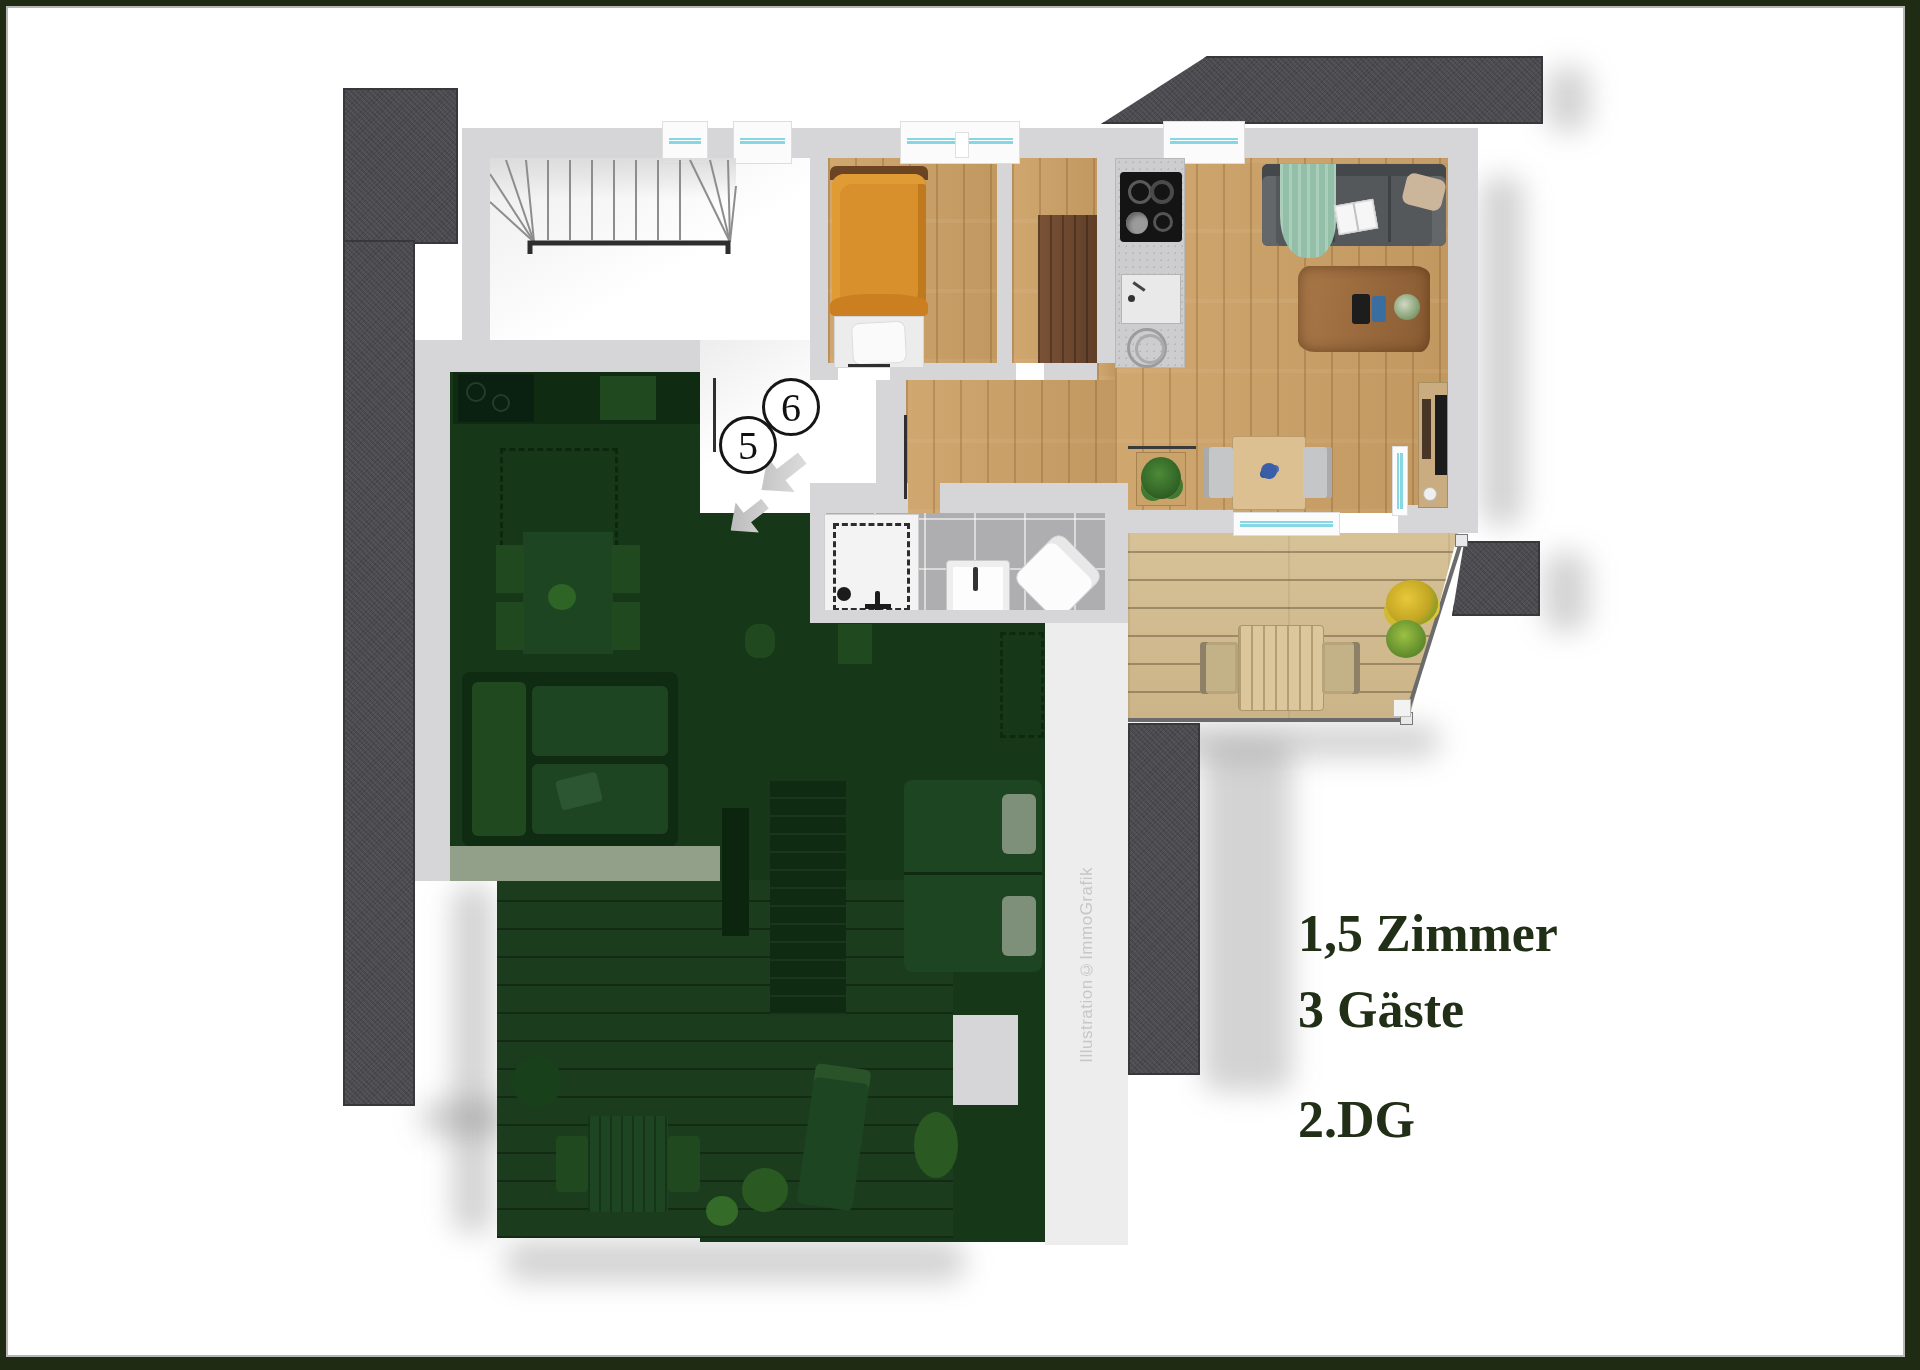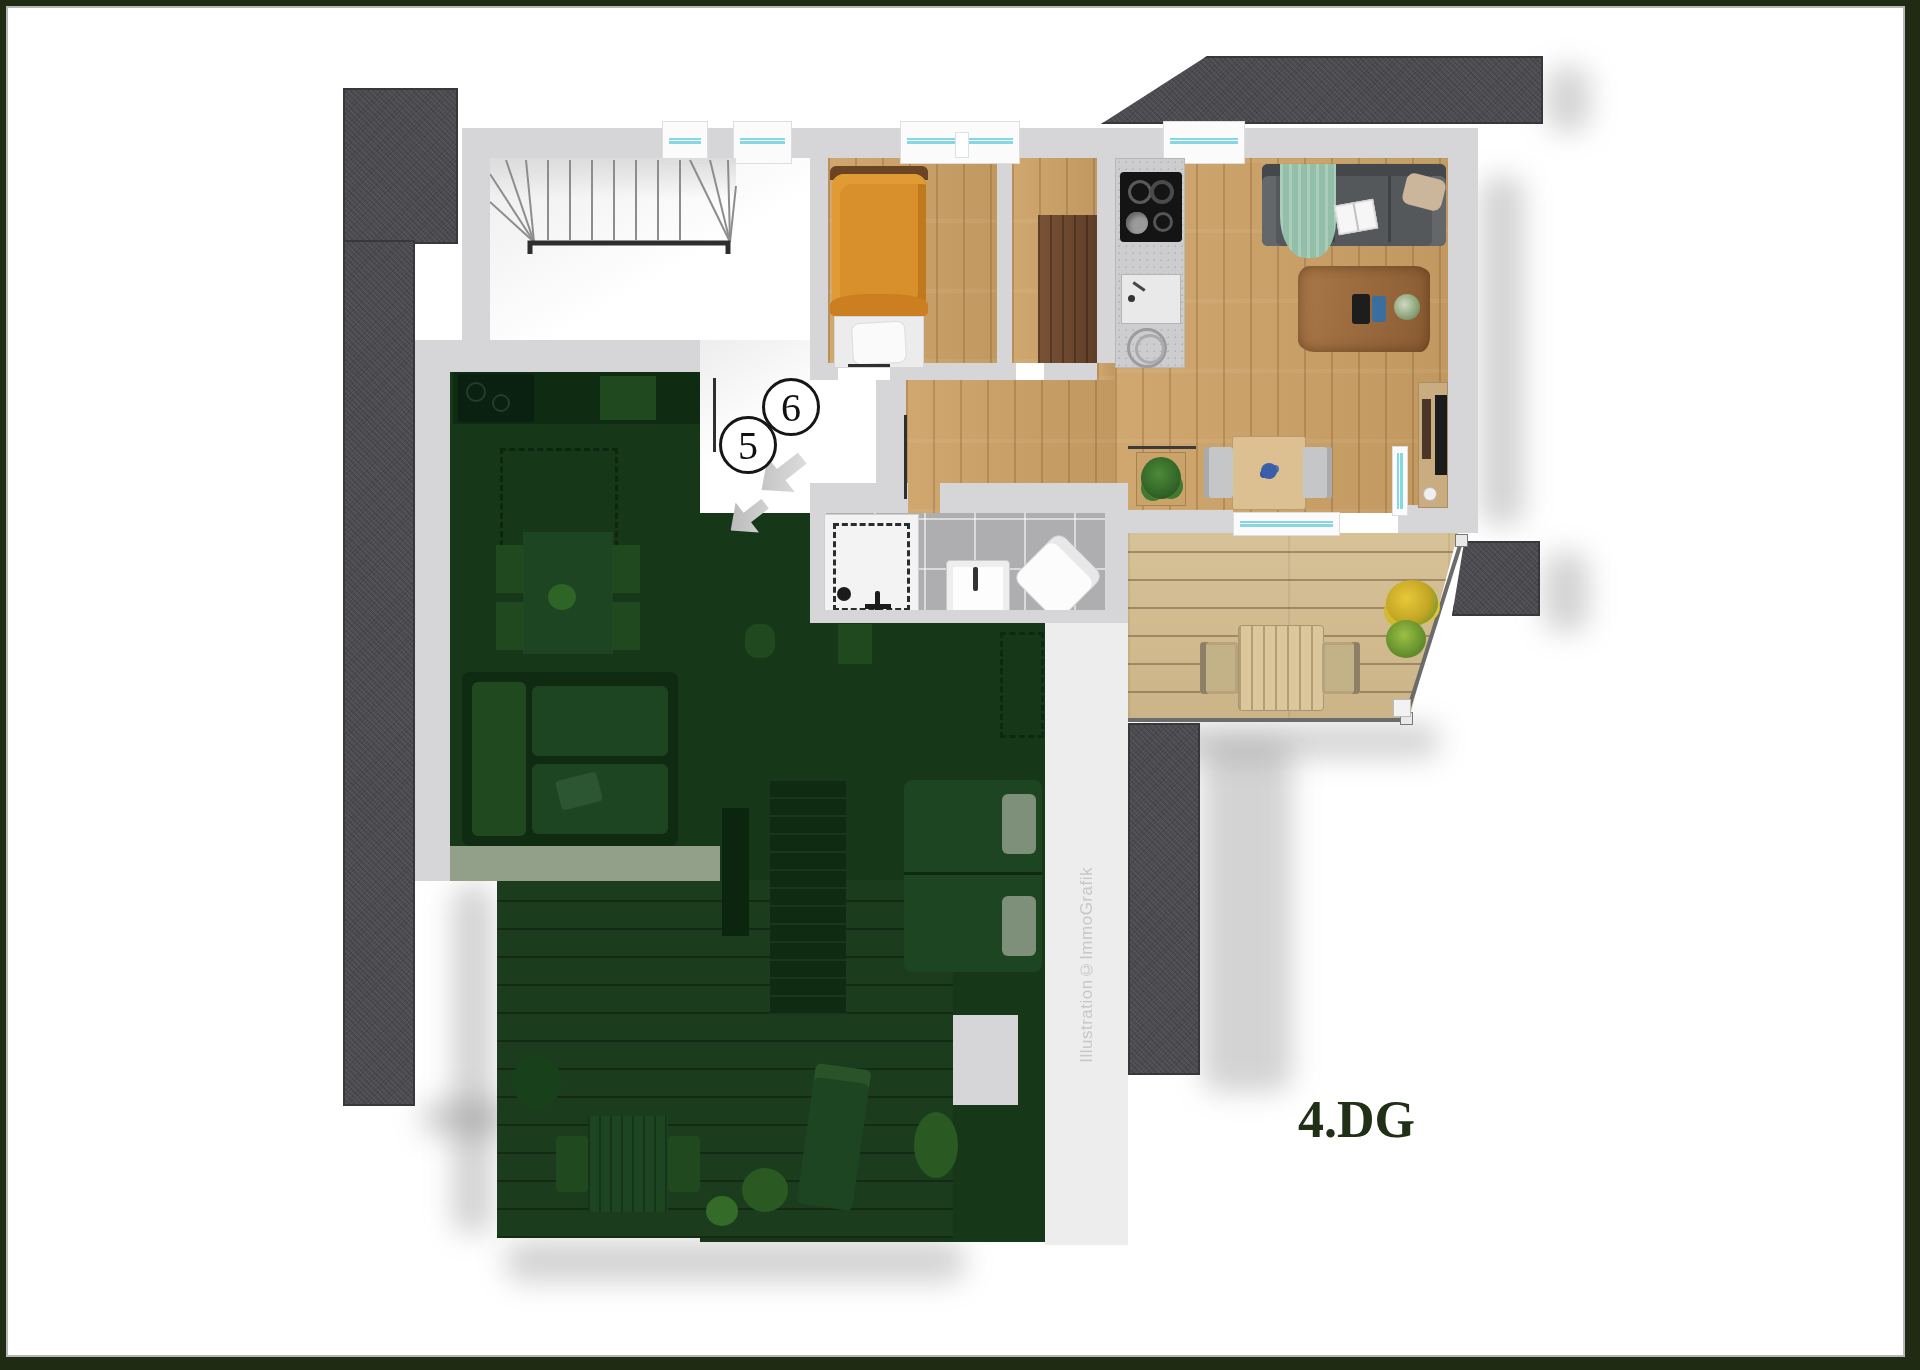--- a/index.html
+++ b/index.html
@@ -287,16 +287,20 @@
       <span>6</span>
     </div>
   <div class="abs marker" style="left:719px;top:416px;">
       <span>5</span>
     </div>
 
   <div id="watermark">
       <span>Illustration©ImmoGrafik</span>
     </div>
 
-  <div id="floorlabel">4.DG</div>
+  <div id="labels">
+    <div>1,5 Zimmer</div>
+    <div>3 Gäste</div>
+  </div>
+  <div id="floorlabel">2.DG</div>
 
   <div id="frame"></div>
 </div>
 
 </body></html>

